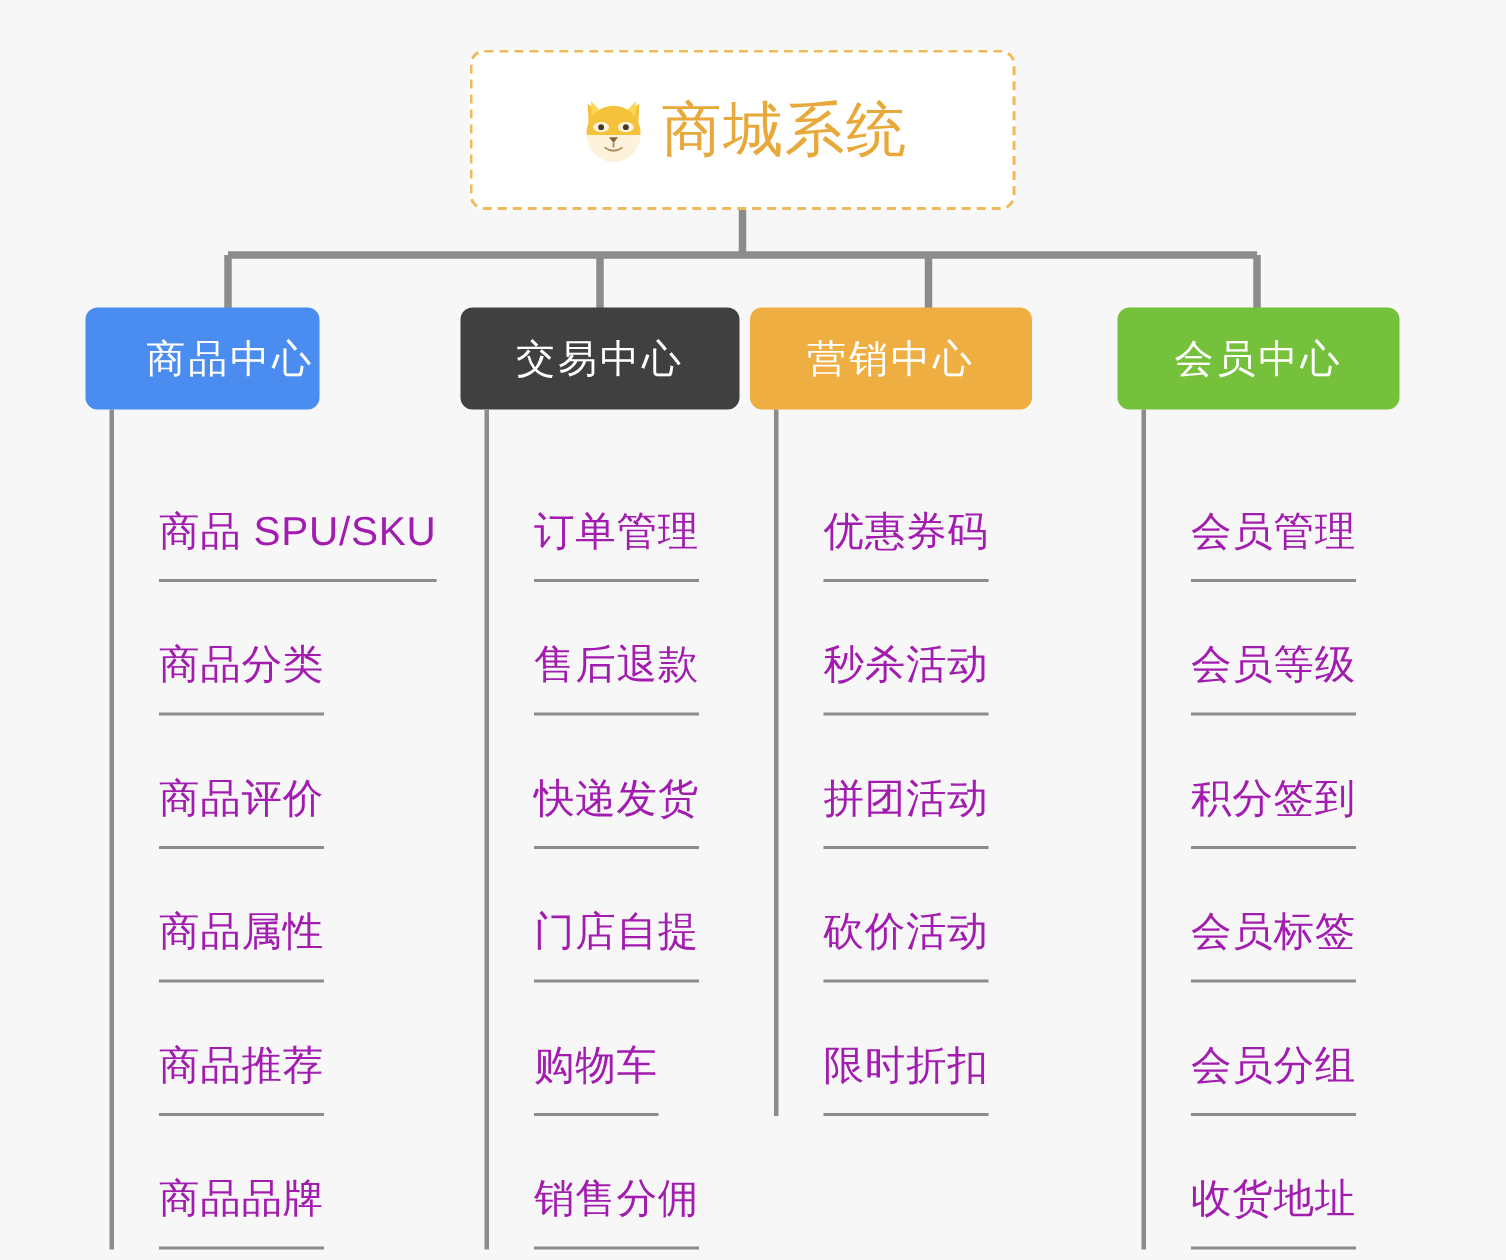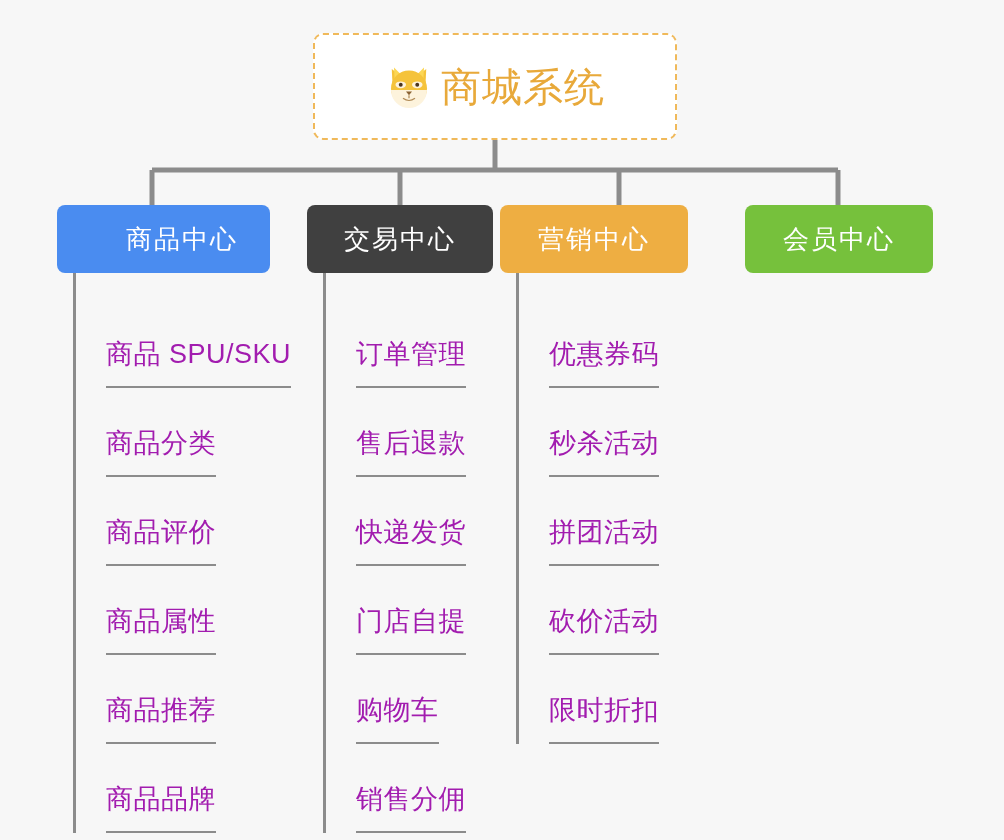--- a/index.html
+++ b/index.html
@@ -82,21 +82,21 @@
     height: 68px;
     border-radius: 8px;
     display: flex;
     align-items: center;
     justify-content: center;
     color: #ffffff;
     font-size: 26px;
     letter-spacing: 2px;
     white-space: nowrap;
   }
-  .col-0 .cat-header { width: 213px; padding-left: 37px; }
+  .col-0 .cat-header { width: 156px; padding-left: 37px; }
   .col-1 .cat-header { width: 186px; }
   .col-2 .cat-header { width: 188px; }
   .col-3 .cat-header { width: 188px; }
 
   
   .leaf-list {
     position: relative;
     margin-left: 16px;
     padding-left: 0;
     border-left: 3px solid #8c8c8c;
@@ -231,16 +231,36 @@
         <div class="leaf-item">
             <span class="leaf-label">限时折扣</span>
           </div>
       </div>
     </div>
 
     <div class="column col-3">
       <div class="cat-header" style="background:#76c13c">
         <span>会员中心</span>
       </div>
+      <div class="leaf-list">
+        <div class="leaf-item">
+            <span class="leaf-label">会员管理</span>
+          </div>
+        <div class="leaf-item">
+            <span class="leaf-label">会员等级</span>
+          </div>
+        <div class="leaf-item">
+            <span class="leaf-label">积分签到</span>
+          </div>
+        <div class="leaf-item">
+            <span class="leaf-label">会员标签</span>
+          </div>
+        <div class="leaf-item">
+            <span class="leaf-label">会员分组</span>
+          </div>
+        <div class="leaf-item">
+            <span class="leaf-label">收货地址</span>
+          </div>
+      </div>
     </div>
 
   </div>
 </div>
 
 </body></html>

